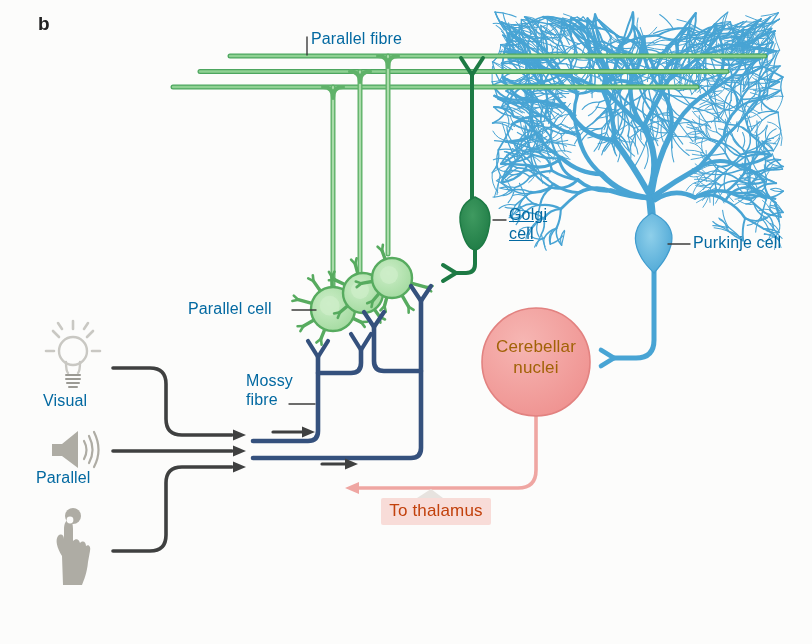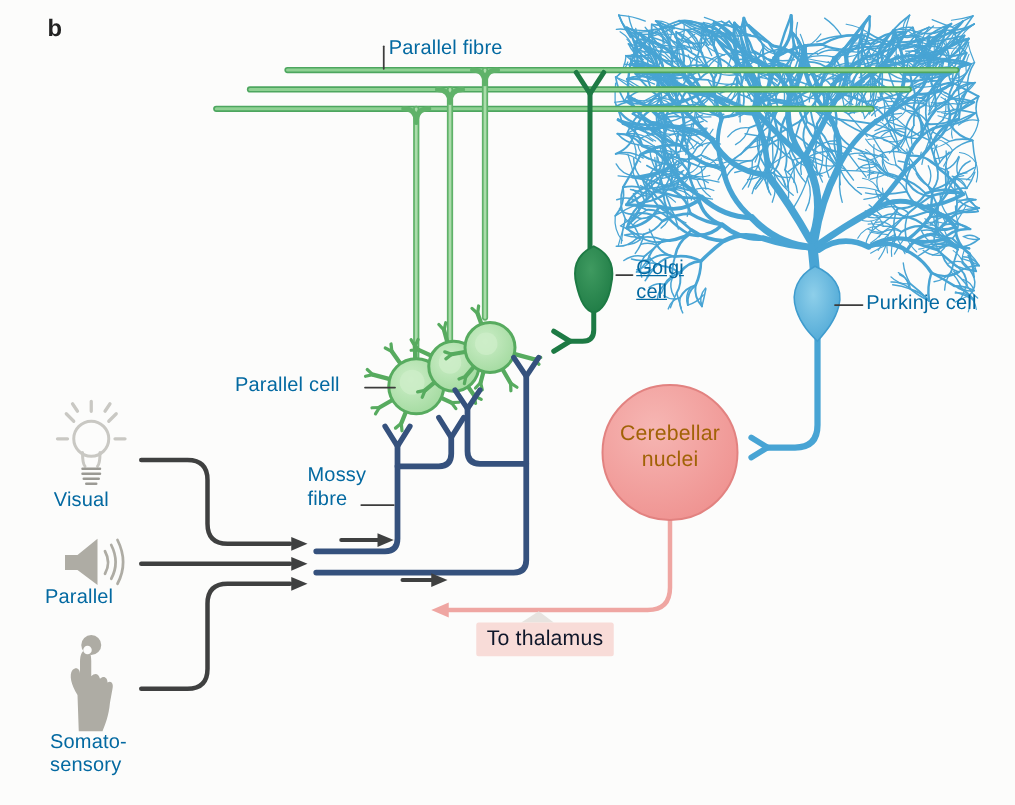--- a/index.html
+++ b/index.html
@@ -18,21 +18,21 @@
   .golgi{left:509px;top:205px;text-decoration:underline;}
   .purkinje{left:693px;top:233px;}
   .granule{left:188px;top:299px;}
   .mossy{left:246px;top:371px;}
   .nuclei{
     left:476px;top:336px;width:120px;text-align:center;
     color:#a16207;font-size:17px;line-height:1.25;
   }
   .thal{
     left:381px;top:498px;width:110px;height:27px;
-    background:#f8dcd8;color:#0f172a;font-size:17px;
+    background:#f8dcd8;color:#c2410c;font-size:17px;
     display:flex;align-items:center;justify-content:center;
     border-radius:2px;
   }
   .visual{left:43px;top:391px;text-align:right;}
   .auditory{left:36px;top:468px;}
   .somato{left:40px;top:584px;}
 </style>
 </head>
 <body>
 
@@ -1675,15 +1675,13 @@
 cell</div>
   <div class="lbl purkinje">Purkinje cell</div>
   <div class="lbl granule">Parallel cell</div>
   <div class="lbl mossy">Mossy
 fibre</div>
   <div class="lbl nuclei">Cerebellar
 nuclei</div>
   <div class="lbl thal">To thalamus</div>
   <div class="lbl visual">Visual</div>
   <div class="lbl auditory">Parallel</div>
-  <div class="lbl somato">Somato-
-sensory</div>
 </div>
 
 </body></html>

